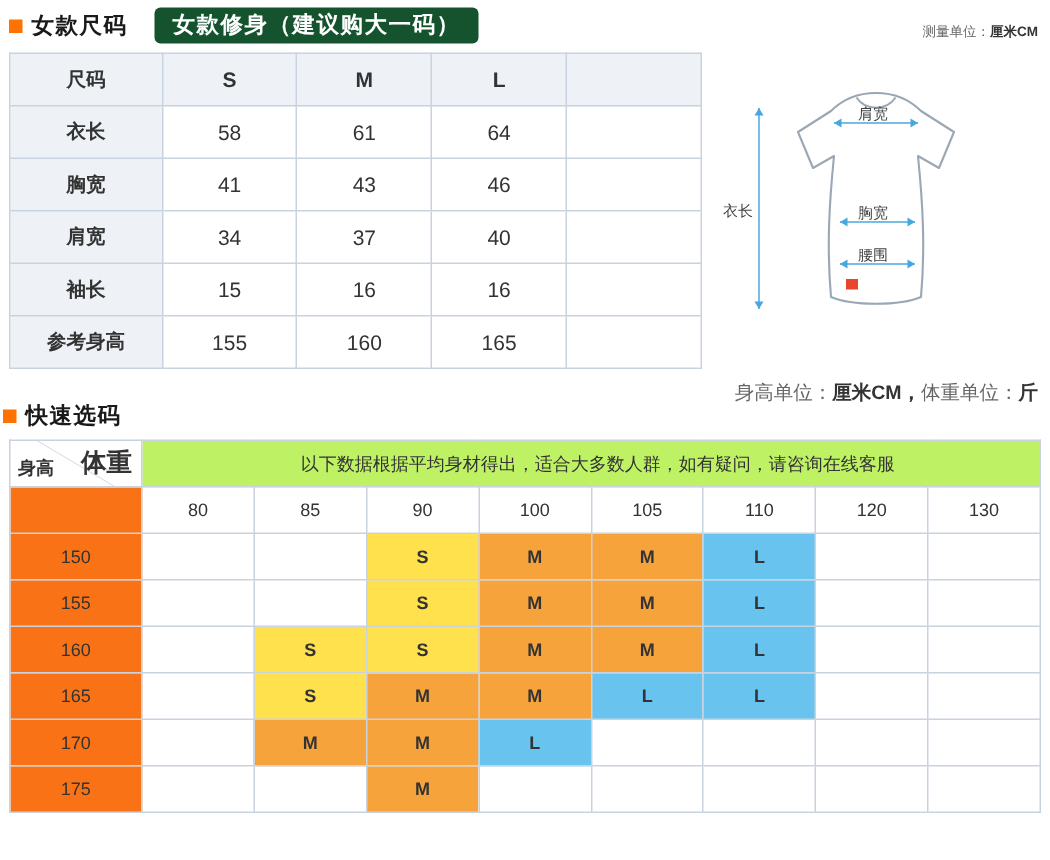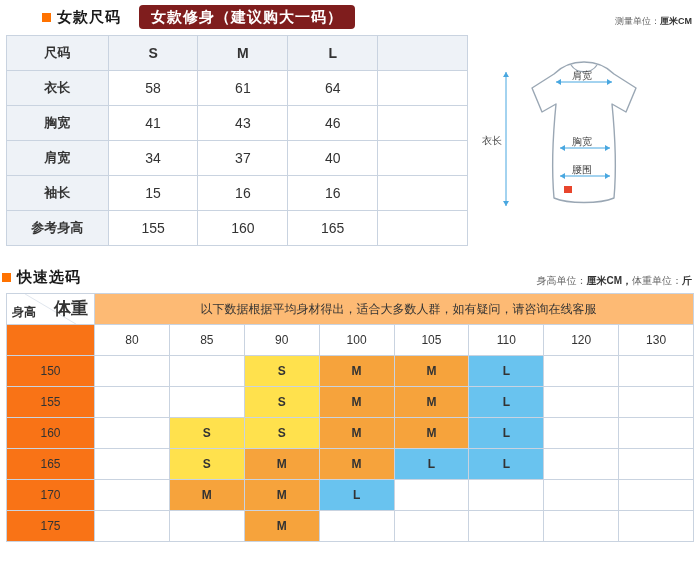--- a/index.html
+++ b/index.html
@@ -32,25 +32,24 @@
     letter-spacing: 1px;
   }
 
   
   .top-row {
     position: relative;
     display: flex;
     align-items: center;
     padding: 6px 8px 2px 6px;
     height: 30px;
-    margin-left: 36px;
   }
   .banner {
     margin-left: 18px;
-    background: #7f1d1d;
+    background: #14532d;
     color: #fff;
     font-size: 15px;
     font-weight: bold;
     padding: 4px 12px 5px 12px;
     border-radius: 4px;
     letter-spacing: 1px;
     line-height: 1;
   }
   .unit-note {
     position: absolute;
@@ -110,22 +109,22 @@
     position: relative;
     display: flex;
     align-items: center;
     padding: 0 8px 0 2px;
     height: 24px;
     margin-top: 14px;
   }
   .qp-note {
     position: absolute;
     right: 8px;
-    bottom: 1px;
-    font-size: 10px;
+    bottom: 18px;
+    font-size: 13px;
     color: #666;
   }
   .qp-note b { color: #333; }
 
   table.qp {
     border-collapse: collapse;
     width: 688px;
     margin: 4px 6px 0 6px;
     table-layout: fixed;
   }
@@ -149,21 +148,21 @@
   }
   .corner-w {
     position: absolute; right: 6px; top: 3px;
     font-size: 17px; font-weight: bold; color: #333;
   }
   .corner-h {
     position: absolute; left: 5px; bottom: 3px;
     font-size: 12px; font-weight: bold; color: #333;
   }
   td.desc {
-    background: #fdba74;
+    background: #bef264;
     font-size: 11.5px;
     color: #333;
     text-align: left;
     padding-left: 10px;
   }
   td.colhead { background: #fff; font-size: 12px; color: #333; }
   td.rowhead-h { background: #f97316; font-size: 12px; color: #333; width: 88px; }
   td.c-S { background: #ffe14d; color: #7a5c00; font-weight: bold; }
   td.c-M { background: #f6a33c; color: #fff; font-weight: bold; }
   td.c-L { background: #69c3ef; color: #fff; font-weight: bold; }

